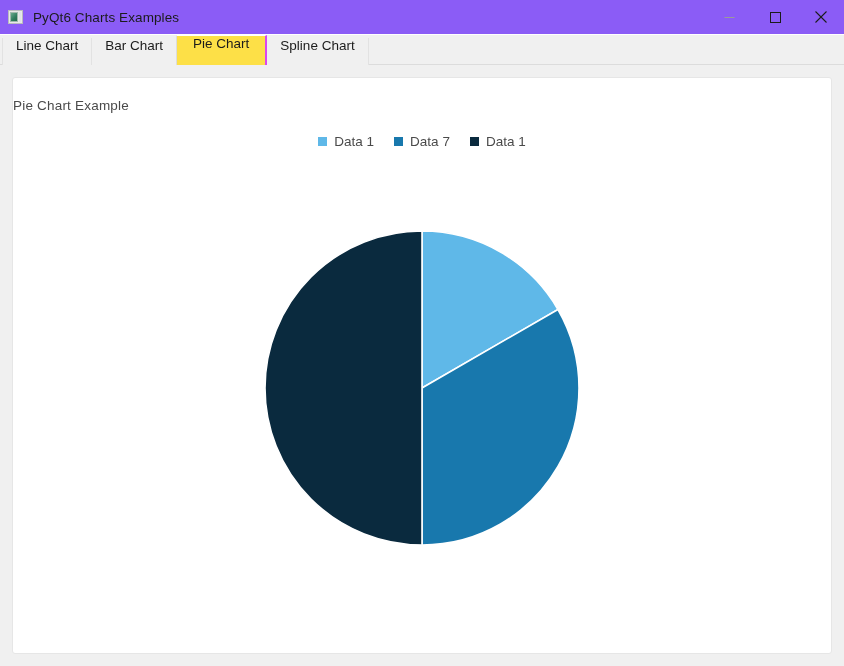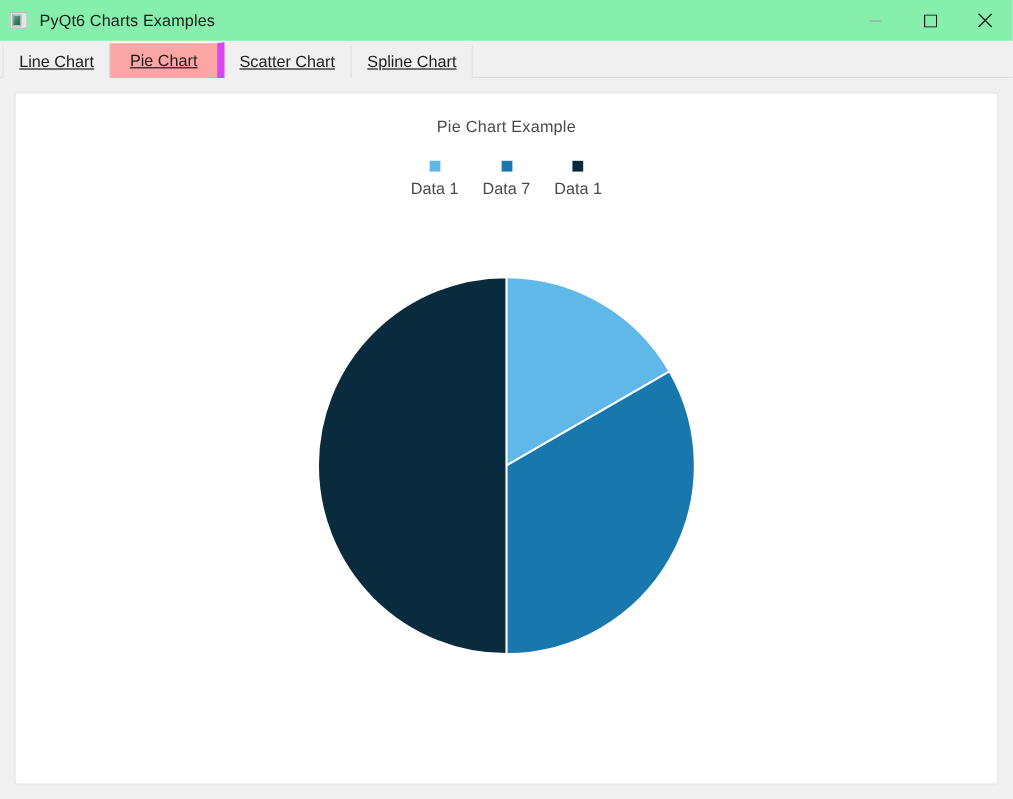--- a/index.html
+++ b/index.html
@@ -21,21 +21,21 @@
     background: #f0f0f0;
     display: flex;
     flex-direction: column;
   }
 
   
   #title-bar {
     position: relative;
     height: 34px;
     min-height: 34px;
-    background: #86efac;
+    background: #8b5cf6;
     display: flex;
     align-items: center;
     border-bottom: 1px solid #ffffff;
   }
   #app-icon {
     margin-left: 8px;
     width: 16px;
     height: 16px;
     position: relative;
     flex: 0 0 auto;
@@ -101,38 +101,37 @@
     content: "";
     position: absolute;
     left: 0; right: 0; bottom: 0;
     height: 1px;
     background: #dcdcdc;
   }
   .tab {
     position: relative;
     height: 27px;
     display: flex;
-    align-items: center;
+    align-items: flex-start;
     padding: 0 13px;
     font-size: 13.5px;
     color: #1b1b1b;
     background: #f0f0f0;
     border-left: 1px solid #e2e2e2;
     border-right: 1px solid #e2e2e2;
     box-sizing: border-box;
     white-space: nowrap;
     margin-right: -1px;
     z-index: 1;
-    text-decoration: underline;
   }
   .tab.active {
     height: 30px;
-    background: #fca5a5;
+    background: #fde047;
     border-left: 1px solid #dcdcdc;
-    border-right: 6px solid #d946ef;
+    border-right: 2px solid #d946ef;
     border-top: 1px solid #ffffff;
     z-index: 3;
     padding: 0 16px;
   }
 
   
   #content-area {
     flex: 1 1 auto;
     position: relative;
     background: #f0f0f0;
@@ -148,41 +147,40 @@
     border-radius: 3px;
     box-sizing: border-box;
     overflow: hidden;
   }
 
   #chart-title {
     position: absolute;
     top: 20px;
     left: 0;
     right: 0;
-    text-align: center;
+    text-align: left;
     font-size: 13.5px;
     color: #4a4a4a;
     letter-spacing: 0.2px;
   }
 
   #chart-legend {
     position: absolute;
     top: 56px;
     left: 0;
     right: 0;
     display: flex;
     justify-content: center;
     align-items: center;
     gap: 20px;
   }
   .legend-item {
     display: flex;
     align-items: center;
     gap: 7px;
-    flex-direction: column;
   }
   .legend-marker {
     width: 9px;
     height: 9px;
     display: block;
     flex: 0 0 auto;
   }
   .legend-label {
     font-size: 13.5px;
     color: #4a4a4a;
@@ -236,25 +234,25 @@
           <line x1="11.5" y1="0.5" x2="0.5" y2="11.5" stroke="#1b1b1b" stroke-width="1.1"></line>
         </svg>
       </div>
     </div>
   </div>
 
   <div id="tab-bar">
     <div class="tab">
       <span>Line Chart</span>
     </div>
+    <div class="tab">
+      <span>Bar Chart</span>
+    </div>
     <div class="tab active">
       <span>Pie Chart</span>
-    </div>
-    <div class="tab">
-      <span>Scatter Chart</span>
     </div>
     <div class="tab">
       <span>Spline Chart</span>
     </div>
   </div>
 
   <div id="content-area">
     <div id="chart-panel">
 
       <div id="chart-title">Pie Chart Example</div>

